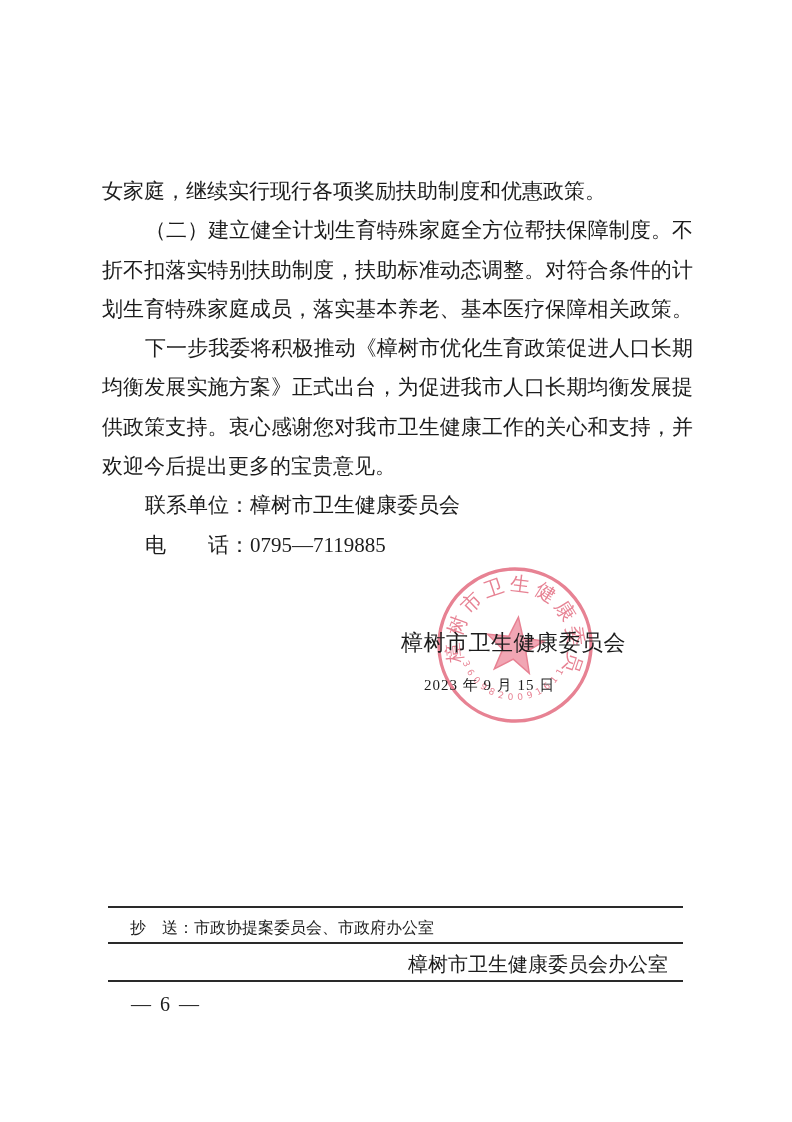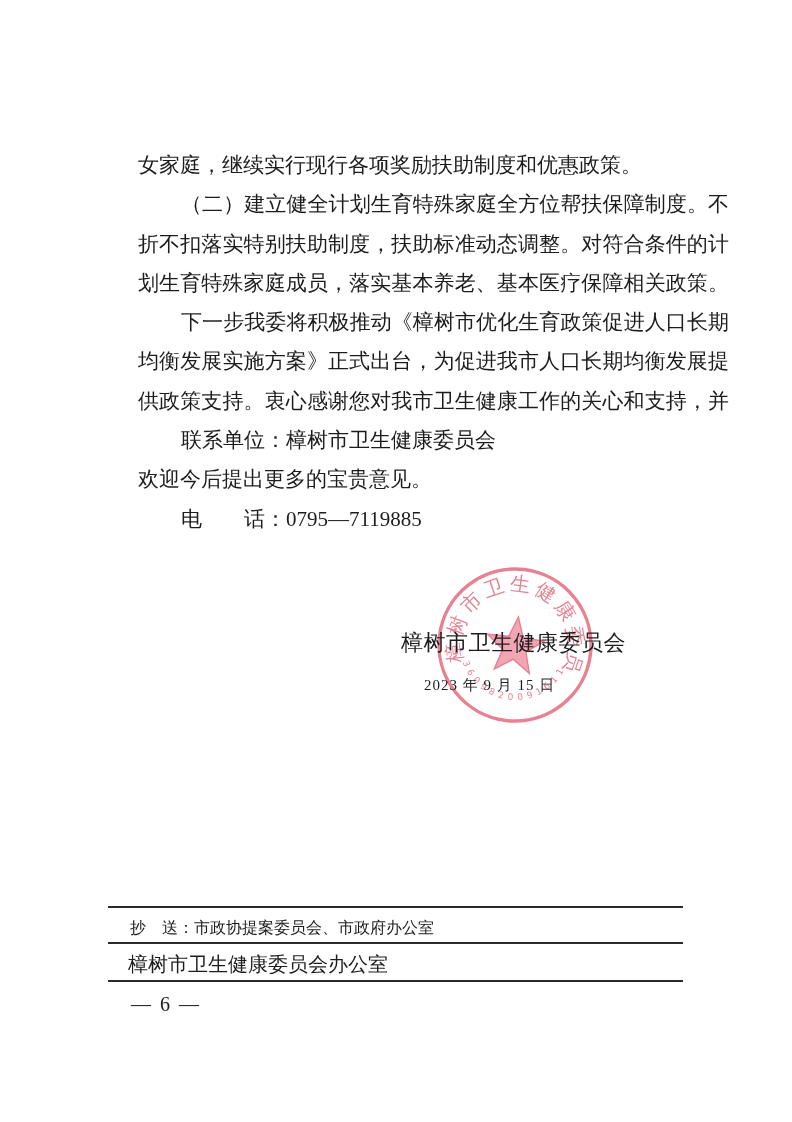--- a/index.html
+++ b/index.html
@@ -12,25 +12,24 @@
     background: #ffffff;
     overflow: hidden;
     font-family: "Liberation Serif", "DejaVu Serif", serif;
     color: #1c1c1c;
   }
 
   
   .doc-body {
     position: absolute;
     left: 102px;
-    top: 146px;
+    top: 172px;
     width: 591px;
     font-size: 21px;
     color: #1c1c1c;
-    margin-left: 36px;
   }
   .line {
     margin: 0;
     height: 39.3px;
     line-height: 39.3px;
     white-space: pre;
   }
   .l-just {
     display: flex;
     justify-content: space-between;
@@ -111,21 +110,21 @@
     font-size: 16px;
     line-height: 26px;
     white-space: pre;
   }
   .issue-line {
     position: absolute;
     left: 128px;
     top: 951px;
     width: 540px;
     display: flex;
-    justify-content: flex-start;
+    justify-content: flex-end;
     font-size: 20px;
     line-height: 26px;
     white-space: pre;
   }
   .page-number {
     position: absolute;
     left: 131px;
     top: 991px;
     font-size: 20px;
     letter-spacing: 2px;
@@ -309,22 +308,22 @@
         <span>作</span>
         <span>的</span>
         <span>关</span>
         <span>心</span>
         <span>和</span>
         <span>支</span>
         <span>持</span>
         <span>，</span>
         <span>并</span>
       </p>
+    <p class="line">欢迎今后提出更多的宝贵意见。</p>
     <p class="line l-indent">联系单位：樟树市卫生健康委员会</p>
-    <p class="line">欢迎今后提出更多的宝贵意见。</p>
     <p class="line l-indent">电　　话：0795—7119885</p>
   </main>
 
   <svg class="seal" viewBox="0 0 180 180" aria-hidden="true">
     <circle class="seal-ring" cx="90" cy="90" r="76"></circle>
     <defs>
       <path id="sealTextArc" d="M 41.1 112.8 A 54 54 0 1 1 138.9 112.8" fill="none"></path>
       <path id="sealNumArc" d="M 38.3 108.8 A 55 55 0 0 0 141.7 108.8" fill="none"></path>
     </defs>
     <text class="seal-arc-text">

